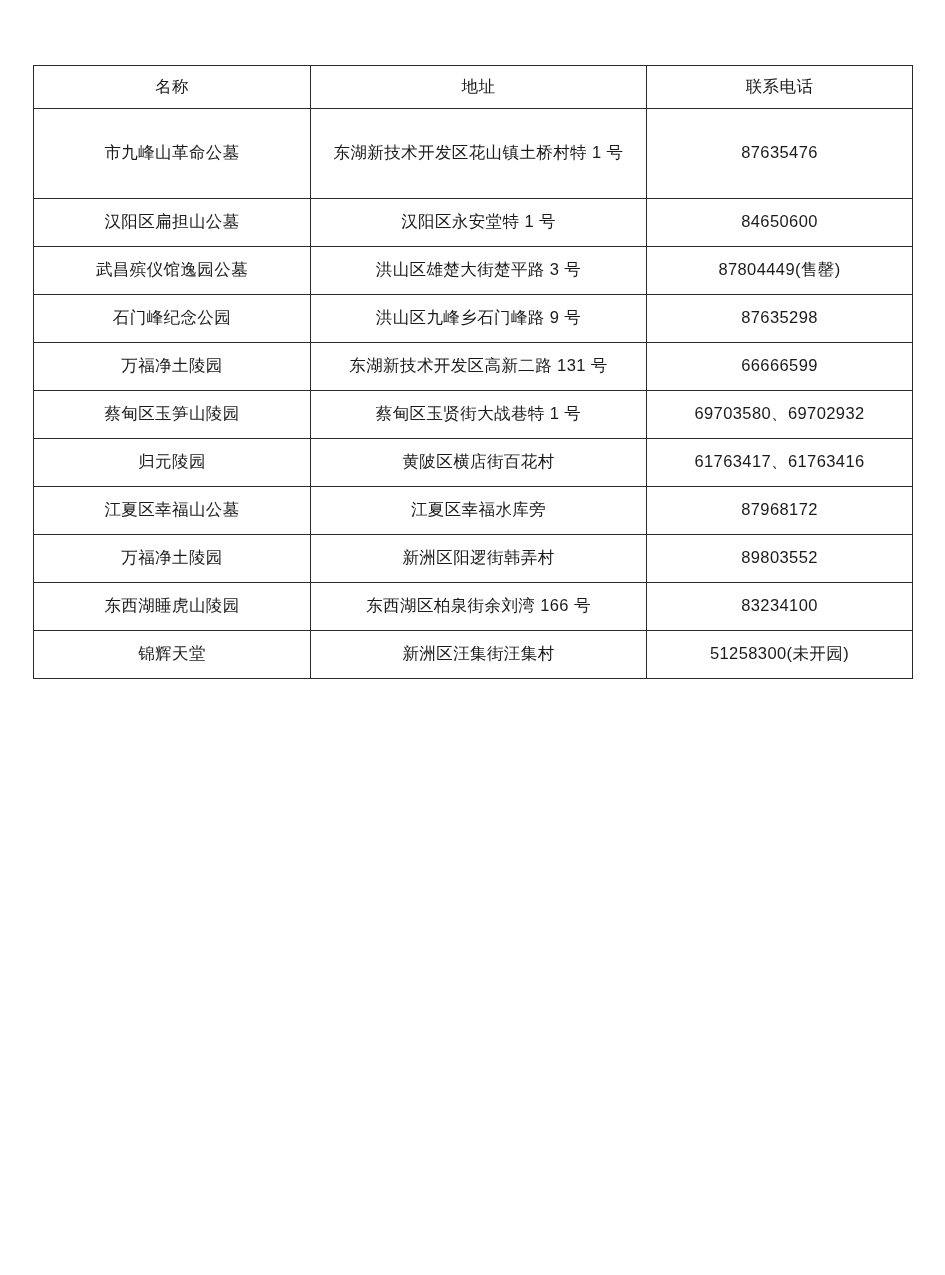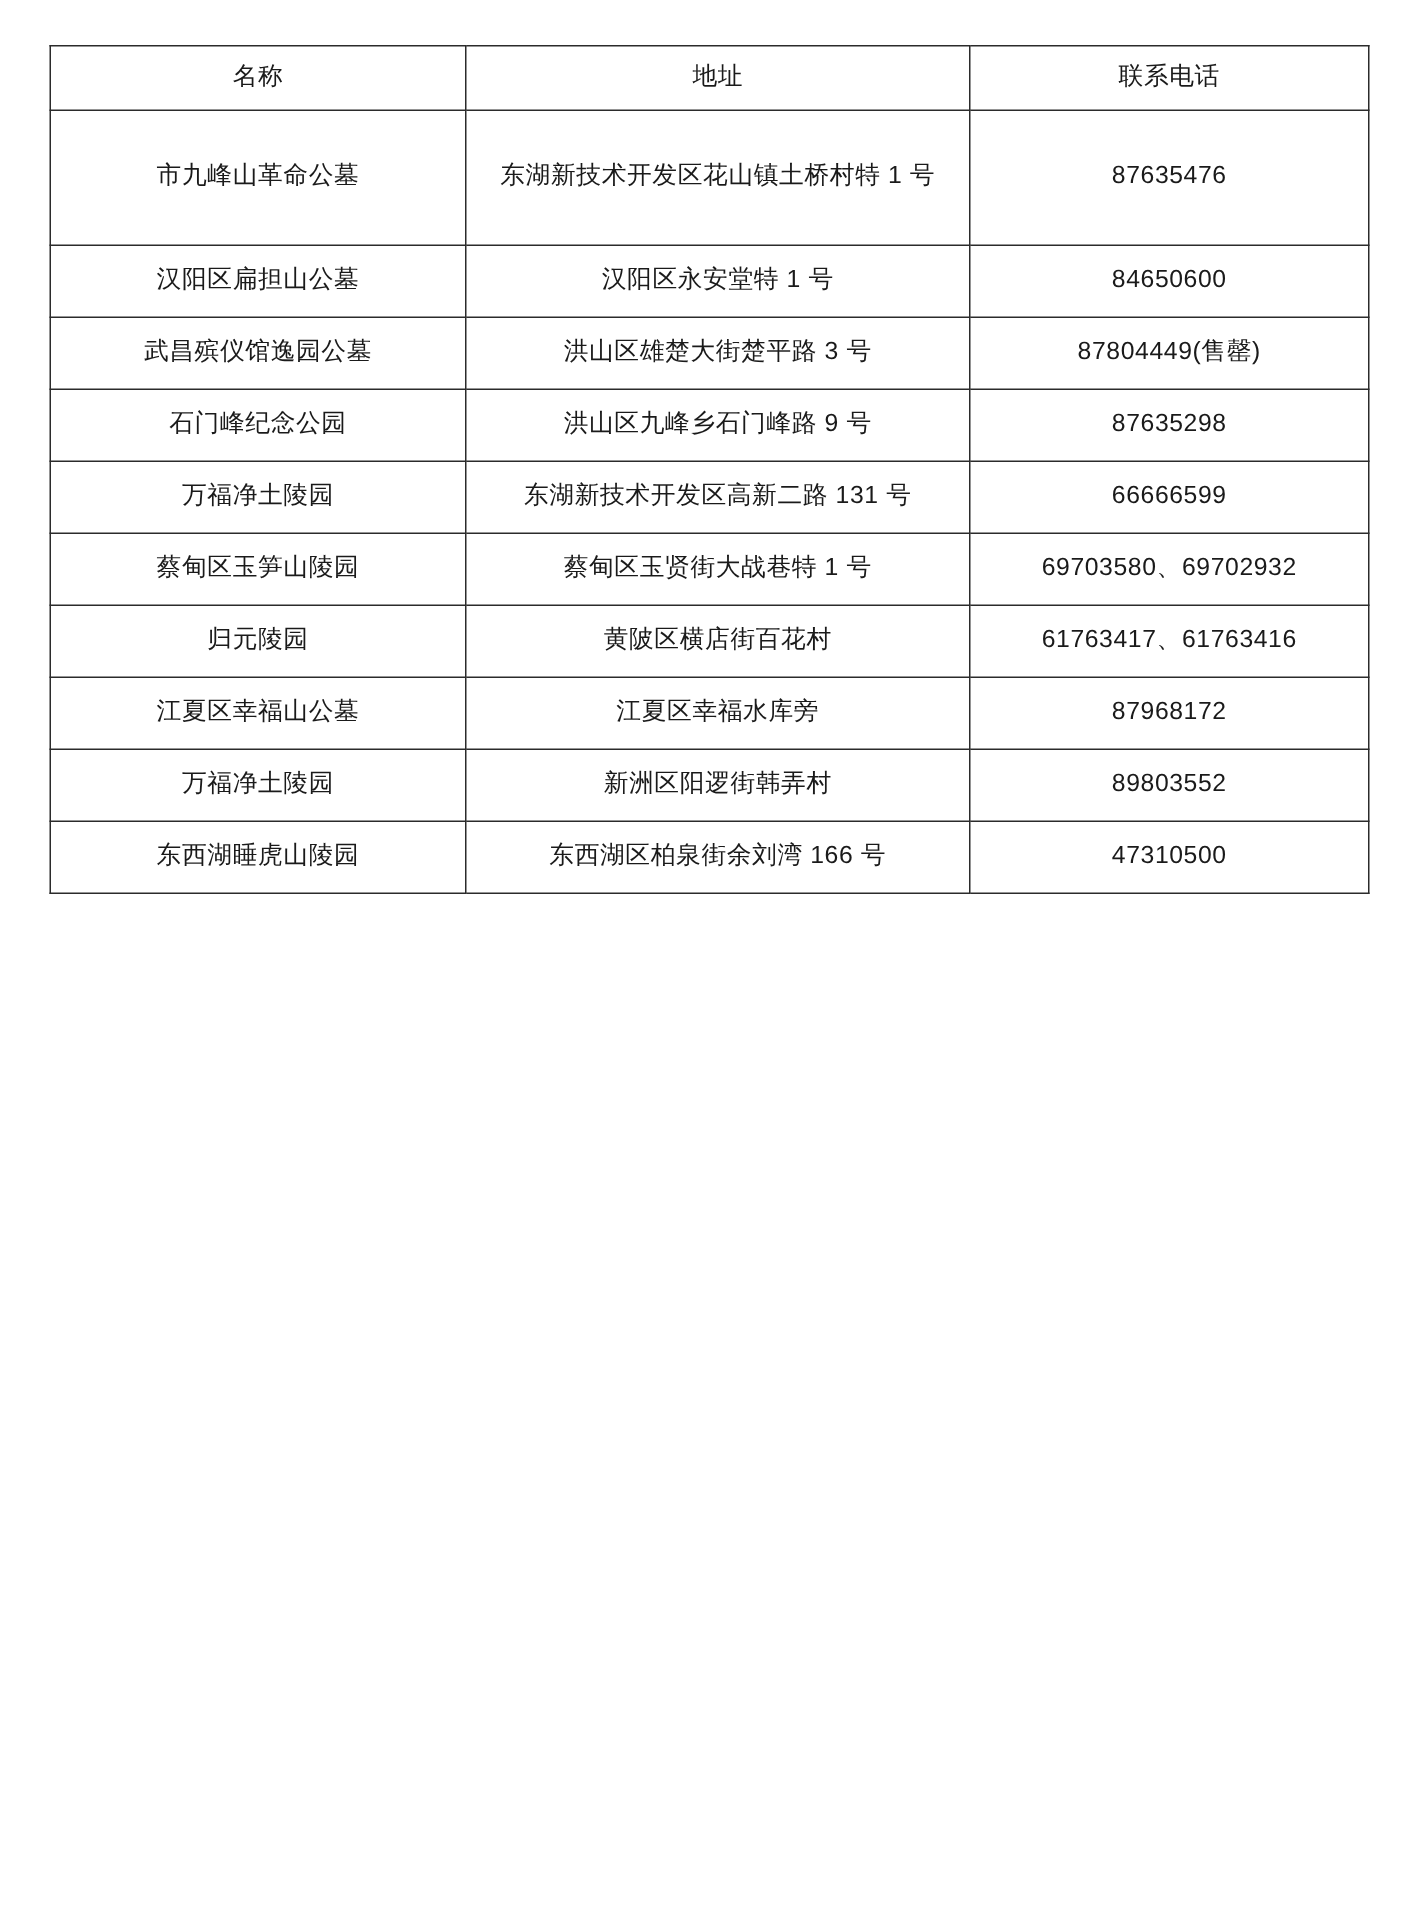--- a/index.html
+++ b/index.html
@@ -17,20 +17,21 @@
   .page {
     box-sizing: border-box;
     width: 945px;
     height: 1275px;
     padding: 30px 33px 0 33px;
   }
   table.cemetery-table {
     border-collapse: collapse;
     width: 879px;
     table-layout: fixed;
+    margin-top: 35px;
   }
   table.cemetery-table th,
   table.cemetery-table td {
     border: 1px solid #2b2b2b;
     text-align: center;
     vertical-align: middle;
     font-size: 16.5px;
     font-weight: normal;
     line-height: 1.55;
     padding: 8px 10px;
@@ -107,17 +108,22 @@
           <td class="cell-phone">87968172</td>
         </tr>
         <tr class="row">
           <td class="cell-name">万福净土陵园</td>
           <td class="cell-addr">新洲区阳逻街韩弄村</td>
           <td class="cell-phone">89803552</td>
         </tr>
         <tr class="row">
           <td class="cell-name">东西湖睡虎山陵园</td>
           <td class="cell-addr">东西湖区柏泉街余刘湾 166 号</td>
-          <td class="cell-phone">47310500</td>
+          <td class="cell-phone">83234100</td>
+        </tr>
+        <tr class="row">
+          <td class="cell-name">锦辉天堂</td>
+          <td class="cell-addr">新洲区汪集街汪集村</td>
+          <td class="cell-phone">51258300(未开园)</td>
         </tr>
       </tbody>
   </table>
 </div>
 
 </body></html>

